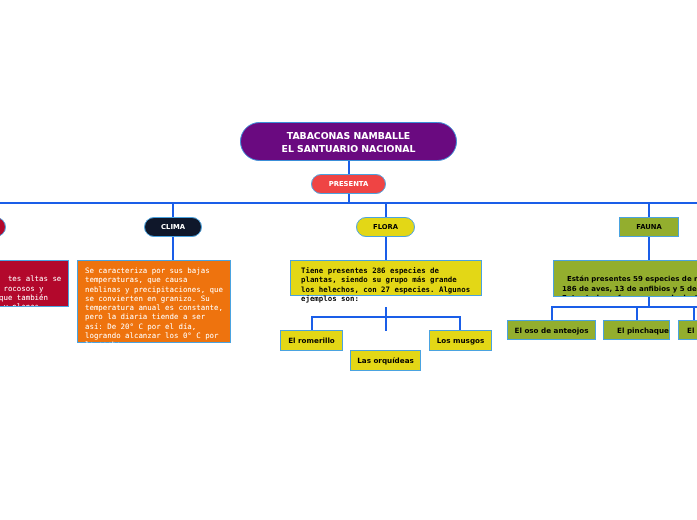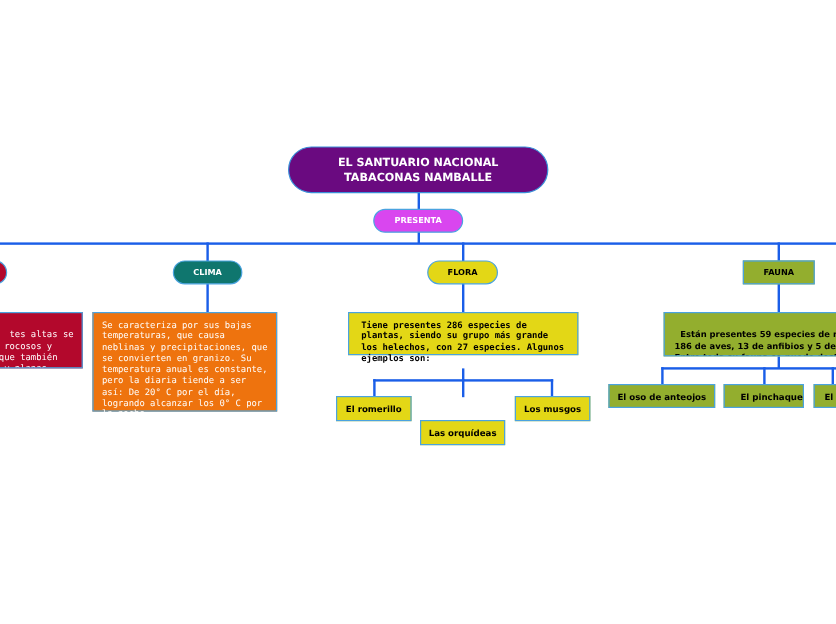--- a/index.html
+++ b/index.html
@@ -33,37 +33,37 @@
 <div class="line" style="left:385px;top:316px;width:2px;height:15px;"></div>
 <div class="line" style="left:459px;top:316px;width:2px;height:15px;"></div>
 
 <div class="line" style="left:648px;top:297px;width:2px;height:10px;"></div>
 <div class="line" style="left:551px;top:306px;width:146px;height:2px;"></div>
 <div class="line" style="left:551px;top:306px;width:2px;height:15px;"></div>
 <div class="line" style="left:636px;top:306px;width:2px;height:15px;"></div>
 <div class="line" style="left:693px;top:306px;width:2px;height:15px;"></div>
 
 <div class="abs pill" style="left:240px;top:122px;width:217px;height:39px;background:#6a0a80;color:#fff;font-size:9.3px;line-height:13px;flex-direction:column;border-radius:20px;border-color:#3a8fd8;">
+  <span>TABACONAS NAMBALLE</span>
   <span>EL SANTUARIO NACIONAL</span>
-  <span>TABACONAS NAMBALLE</span>
 </div>
 
-<div class="abs pill" style="left:311px;top:174px;width:75px;height:20px;background:#d946ef;color:#fff;font-size:6.8px;border-radius:10px;">
+<div class="abs pill" style="left:311px;top:174px;width:75px;height:20px;background:#ef4444;color:#fff;font-size:6.8px;border-radius:10px;">
   <span>PRESENTA</span>
 </div>
 
 <div class="abs pill" style="left:-30px;top:217px;width:36px;height:20px;background:#b3082c;border-radius:10px;"></div>
 <div class="abs box mono" style="left:-2px;top:260px;width:71px;height:47px;background:#b3082c;color:#fff;padding:4px 3px 0 0;white-space:pre;overflow:hidden;">
   <span>tes altas se
  rocosos y
 que también
  y planas.</span>
 </div>
 
-<div class="abs pill" style="left:144px;top:217px;width:58px;height:20px;background:#0f766e;color:#fff;font-size:6.8px;border-radius:10px;">
+<div class="abs pill" style="left:144px;top:217px;width:58px;height:20px;background:#0f172a;color:#fff;font-size:6.8px;border-radius:10px;">
   <span>CLIMA</span>
 </div>
 <div class="abs box mono" style="left:77px;top:260px;width:154px;height:83px;background:#ee730e;color:#fff;padding:5px 7px;">
   <span>Se caracteriza por sus bajas temperaturas, que causa neblinas y precipitaciones, que se convierten en granizo. Su temperatura anual es constante, pero la diaria tiende a ser así: De 20° C por el día, logrando alcanzar  los 0° C por la noche.</span>
 </div>
 
 <div class="abs pill" style="left:356px;top:217px;width:59px;height:20px;background:#e3d716;color:#000;font-size:6.8px;border-radius:10px;">
   <span>FLORA</span>
 </div>
 <div class="abs box mono" style="left:290px;top:260px;width:192px;height:36px;background:#e3d716;color:#000;padding:5px 10px;font-weight:bold;">

